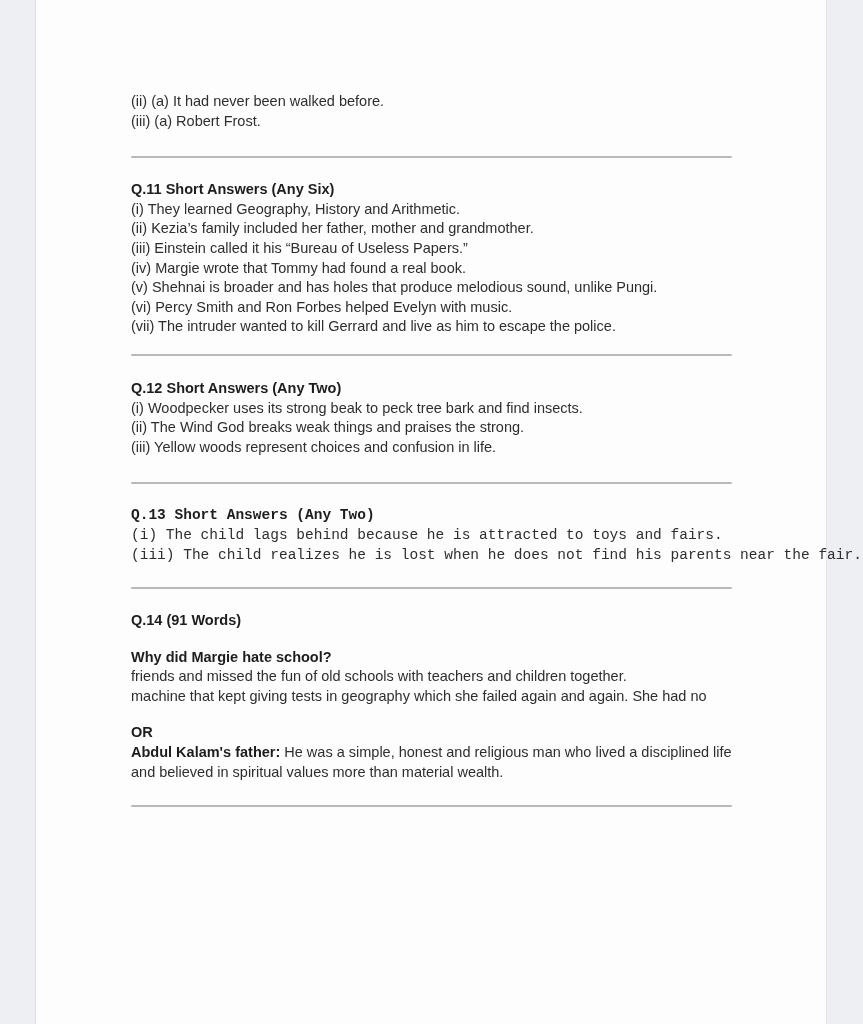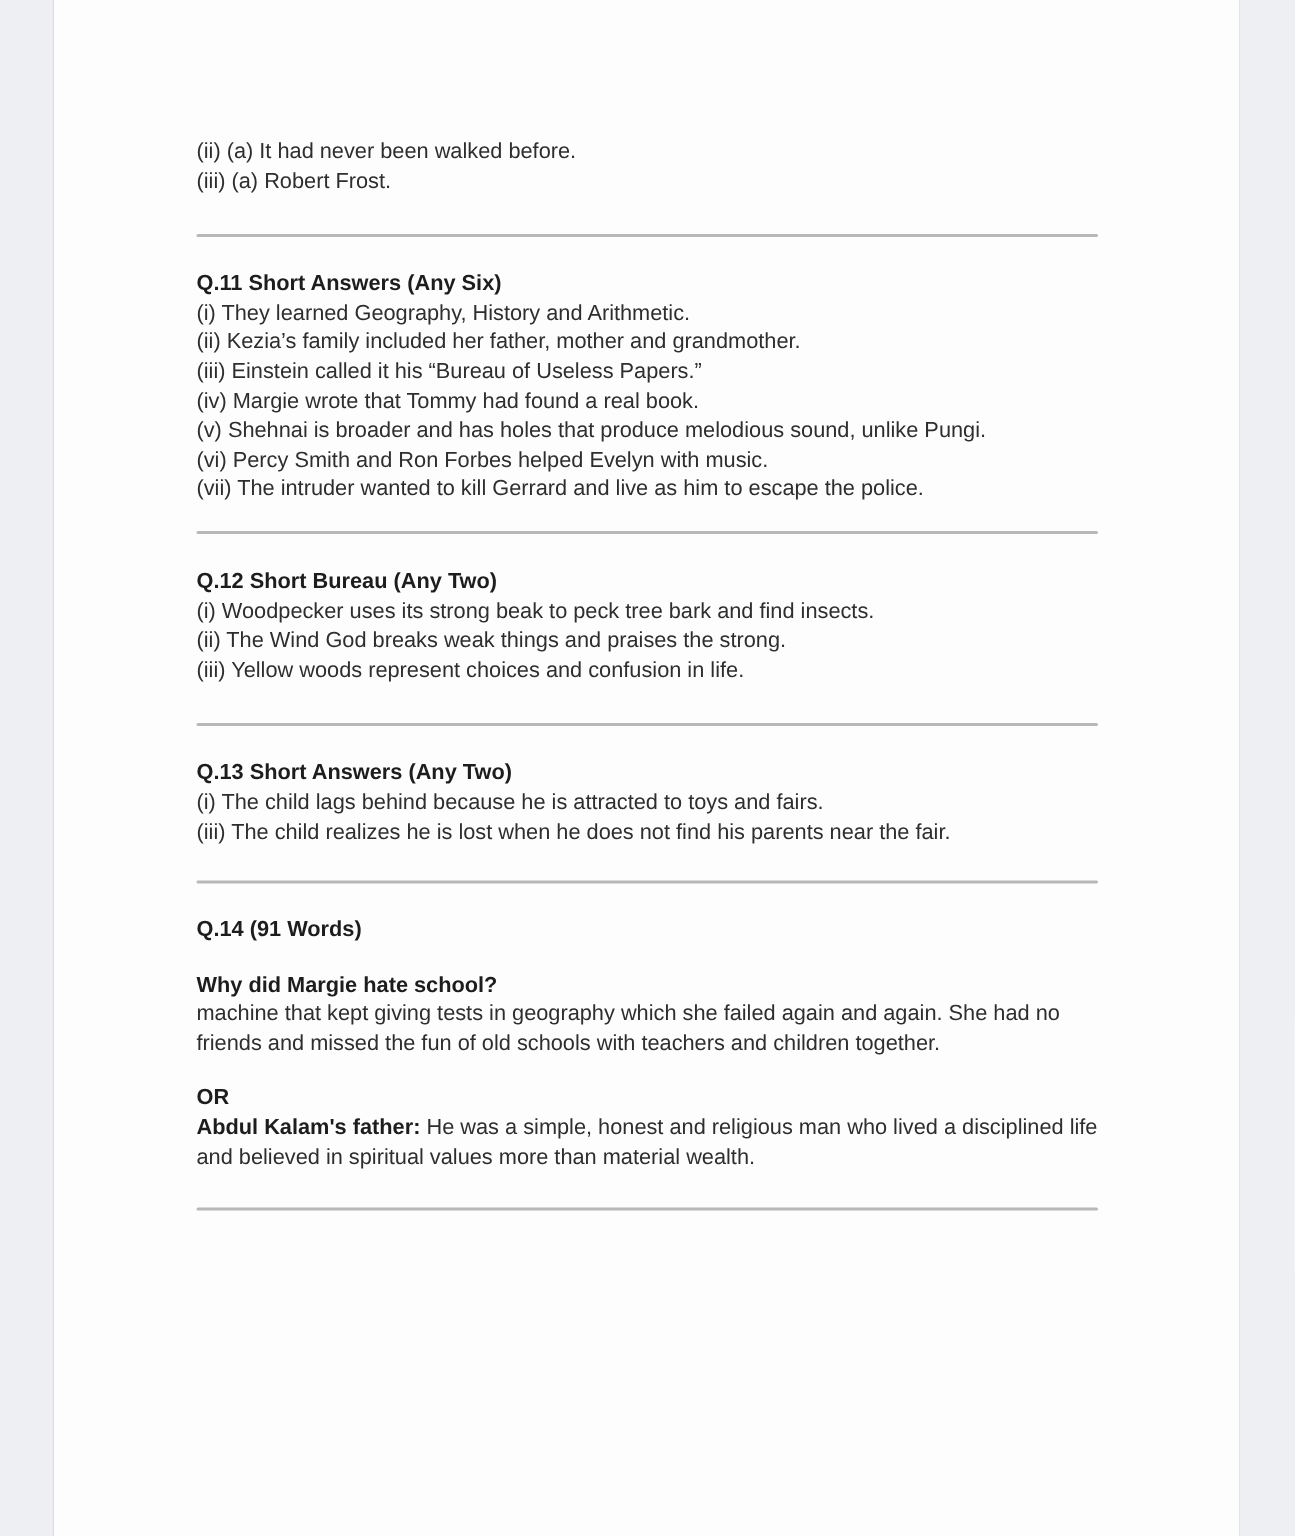--- a/index.html
+++ b/index.html
@@ -47,21 +47,21 @@
     width: 601px;
     border-radius: 1px;
   }
   
   .b-intro { margin-top: 92px; }
   .d1 { margin-top: 25px; }
   .b-q11 { margin-top: 22px; }
   .d2 { margin-top: 17px; }
   .b-q12 { margin-top: 23px; }
   .d3 { margin-top: 25px; }
-  .b-q13 { margin-top: 22px; }
+  .b-q13 { margin-top: 22px; font-family: Liberation Mono, monospace; }
   .d4 { margin-top: 22px; }
   .b-q14 { margin-top: 22px; }
   .b-or { margin-top: 14px; }
   .d5 { margin-top: 23px; }
   .b-q15 { margin-top: 21px; }
 </style>
 </head>
 <body>
 
 <div class="photo-bg">
@@ -82,41 +82,41 @@
         <div class="line">(iii) Einstein called it his “Bureau of Useless Papers.”</div>
         <div class="line">(iv) Margie wrote that Tommy had found a real book.</div>
         <div class="line">(v) Shehnai is broader and has holes that produce melodious sound, unlike Pungi.</div>
         <div class="line">(vi) Percy Smith and Ron Forbes helped Evelyn with music.</div>
         <div class="line">(vii) The intruder wanted to kill Gerrard and live as him to escape the police.</div>
       </div>
 
       <div class="divider d2"></div>
 
       <div class="b-q12">
-        <div class="line heading">Q.12 Short Bureau (Any Two)</div>
+        <div class="line heading">Q.12 Short Answers (Any Two)</div>
         <div class="line">(i) Woodpecker uses its strong beak to peck tree bark and find insects.</div>
         <div class="line">(ii) The Wind God breaks weak things and praises the strong.</div>
         <div class="line">(iii) Yellow woods represent choices and confusion in life.</div>
       </div>
 
       <div class="divider d3"></div>
 
       <div class="b-q13">
         <div class="line heading">Q.13 Short Answers (Any Two)</div>
         <div class="line">(i) The child lags behind because he is attracted to toys and fairs.</div>
         <div class="line">(iii) The child realizes he is lost when he does not find his parents near the fair.</div>
       </div>
 
       <div class="divider d4"></div>
 
       <div class="b-q14">
         <div class="line heading">Q.14 (91 Words)</div>
         <div class="line subheading">Why did Margie hate school?</div>
+        <div class="wrapline">friends and missed the fun of old schools with teachers and children together.</div>
         <div class="wrapline">machine that kept giving tests in geography which she failed again and again. She had no</div>
-        <div class="wrapline">friends and missed the fun of old schools with teachers and children together.</div>
       </div>
 
       <div class="b-or">
         <div class="line heading">OR</div>
         <div class="wrapline"><span class="bold">Abdul Kalam's father:</span><span> He was a simple, honest and religious man who lived a disciplined life</span></div>
         <div class="wrapline">and believed in spiritual values more than material wealth.</div>
       </div>
 
       <div class="divider d5"></div>
 

